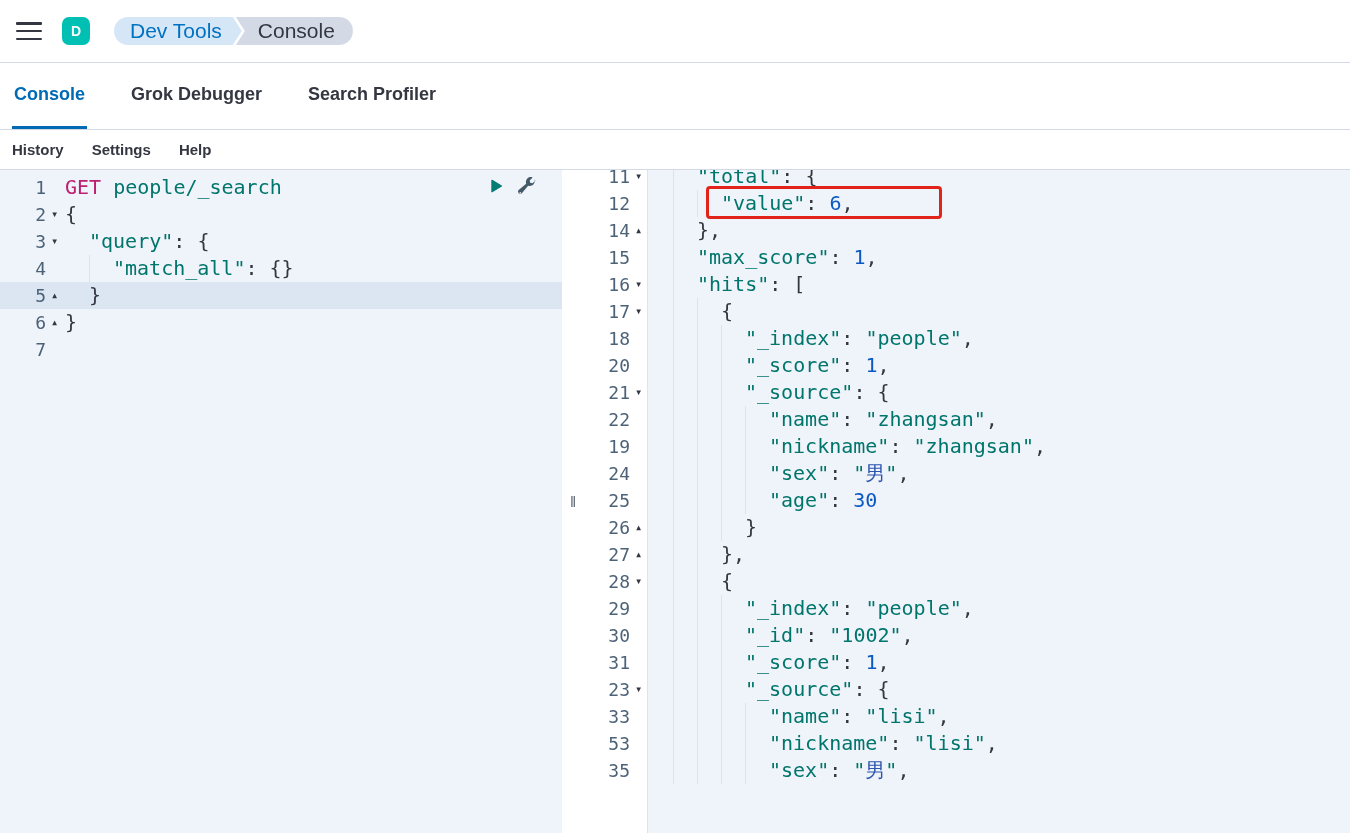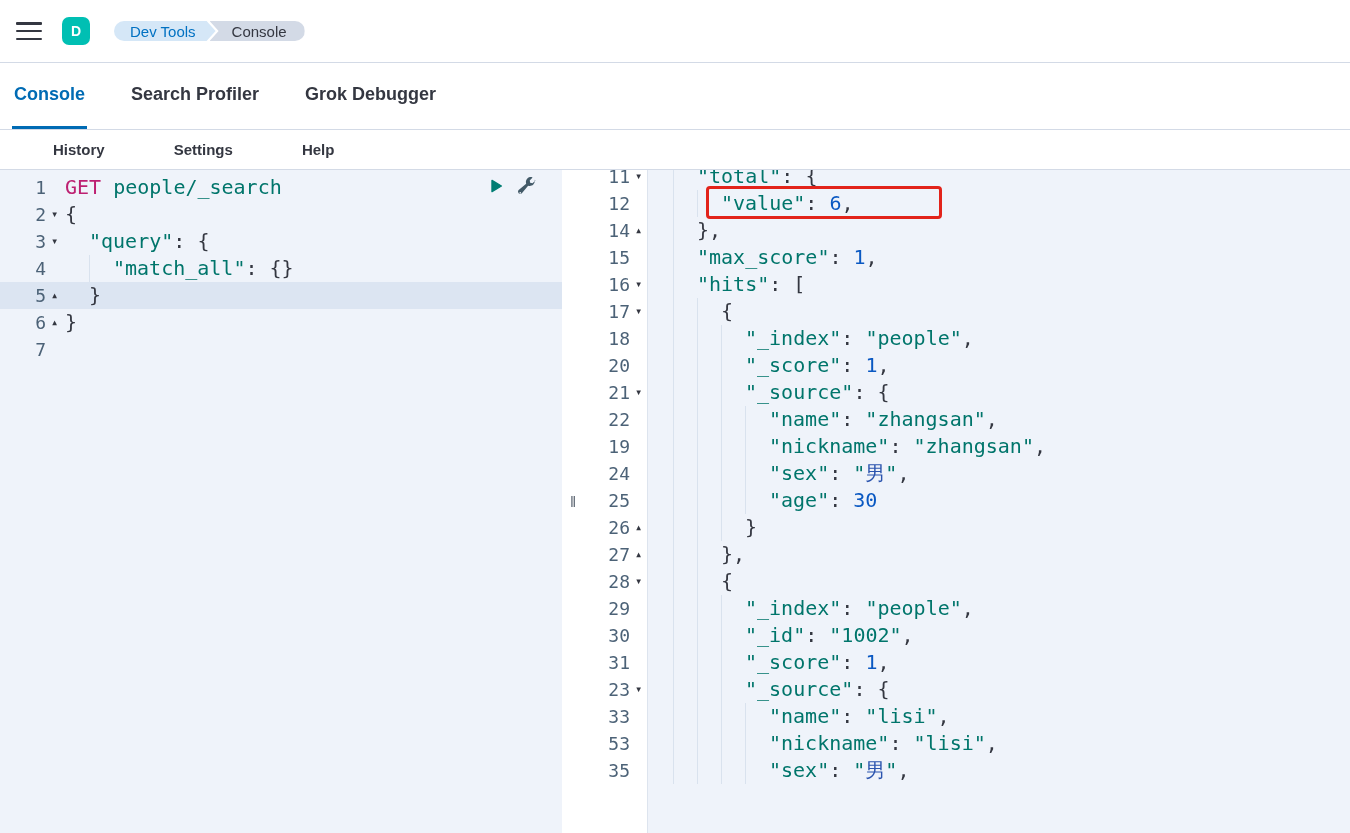--- a/index.html
+++ b/index.html
@@ -6,35 +6,35 @@
   html,body { background:#fff; }
   body { font-family: "Liberation Sans", sans-serif; color:#343741; }
   .app { width:1350px; height:833px; position:relative; overflow:hidden; background:#fff; }
 
   
   .topbar { height:63px; border-bottom:1px solid #d3dae6; display:flex; align-items:center; padding:0 16px; gap:14px; background:#fff; }
   .hamburger { width:26px; height:20px; background:none; border:none; display:flex; flex-direction:column; justify-content:space-between; cursor:pointer; padding:1px 0; }
   .hamburger span { display:block; height:2.5px; background:#343741; border-radius:1px; }
   .space-badge { width:28px; height:28px; border-radius:7px; background:var(--space-badge-teal,#00bfb3); color:#fff; font-weight:700; font-size:14px; display:flex; align-items:center; justify-content:center; margin-left:6px; cursor:pointer; }
   .breadcrumbs { display:flex; align-items:center; margin-left:10px; }
-  .crumb { height:20px; display:flex; align-items:center; font-size:15px; cursor:pointer; }
+  .crumb { height:28px; display:flex; align-items:center; font-size:21px; cursor:pointer; }
   .crumb.c1 { background:#d5e7f7; color:var(--breadcrumb-link-blue,#0071c2); padding:0 20px 0 16px; border-radius:14px 0 0 14px;
     clip-path:polygon(0 0, calc(100% - 9px) 0, 100% 50%, calc(100% - 9px) 100%, 0 100%); position:relative; z-index:1; }
   .crumb.c2 { background:#d3dae6; color:#343741; padding:0 18px 0 22px; border-radius:0 14px 14px 0;
     clip-path:polygon(0 0, 100% 0, 100% 100%, 0 100%, 9px 50%); margin-left:-6px; }
 
   
   .tabs { height:67px; border-bottom:1px solid #d3dae6; display:flex; align-items:stretch; padding:0 12px; gap:42px; background:#fff; }
   .tab { display:flex; align-items:center; gap:12px; font-size:18px; font-weight:600; color:#343741; border-bottom:3px solid transparent; cursor:pointer; padding:0 2px; }
   .tab.active { color:var(--active-tab-blue,#006bb4); border-bottom-color:var(--active-tab-blue,#006bb4); }
   .beta { font-size:12px; font-weight:600; letter-spacing:.4px; color:#343741; border:1px solid #d3dae6; background:#fbfcfd; border-radius:12px; padding:4px 11px; line-height:1; }
 
   
   .submenu { height:40px; display:flex; align-items:center; gap:28px; padding:0 12px; border-bottom:1px solid #d3dae6; background:#fff; }
-  .mitem { font-size:15px; font-weight:700; color:#343741; cursor:pointer;margin-left:41px; }
+  .mitem { font-size:15px; font-weight:700; color:#343741; cursor:pointer; }
 
   
   .editors { display:flex; height:663px; }
   .panel { position:relative; overflow:hidden; height:100%; }
   .panel.left { width:562px; background:var(--editor-bg,#eff3fa); }
   .resizer { width:22px; background:#fff; display:flex; align-items:center; justify-content:center; cursor:col-resize; }
   .grip { color:#5a6470; font-size:15px; user-select:none; }
   .panel.right { flex:1; background:linear-gradient(90deg,#fff 0,#fff 63px,#dde4ee 63px,#dde4ee 64px,var(--editor-bg,#eff3fa) 64px); }
 
   .lines { font-family:"DejaVu Sans Mono", monospace; font-size:20px; line-height:27px; }
@@ -76,24 +76,24 @@
       <span class="crumb c1">Dev Tools</span>
       <span class="crumb c2">Console</span>
     </nav>
   </header>
 
   <nav class="tabs">
     <div class="tab active">
       <span>Console</span>
     </div>
     <div class="tab">
+      <span>Grok Debugger</span>
+    </div>
+    <div class="tab">
       <span>Search Profiler</span>
-    </div>
-    <div class="tab">
-      <span>Grok Debugger</span>
     </div>
   </nav>
 
   <div class="submenu">
     <span class="mitem">History</span>
     <span class="mitem">Settings</span>
     <span class="mitem">Help</span>
   </div>
 
   <div class="editors">

